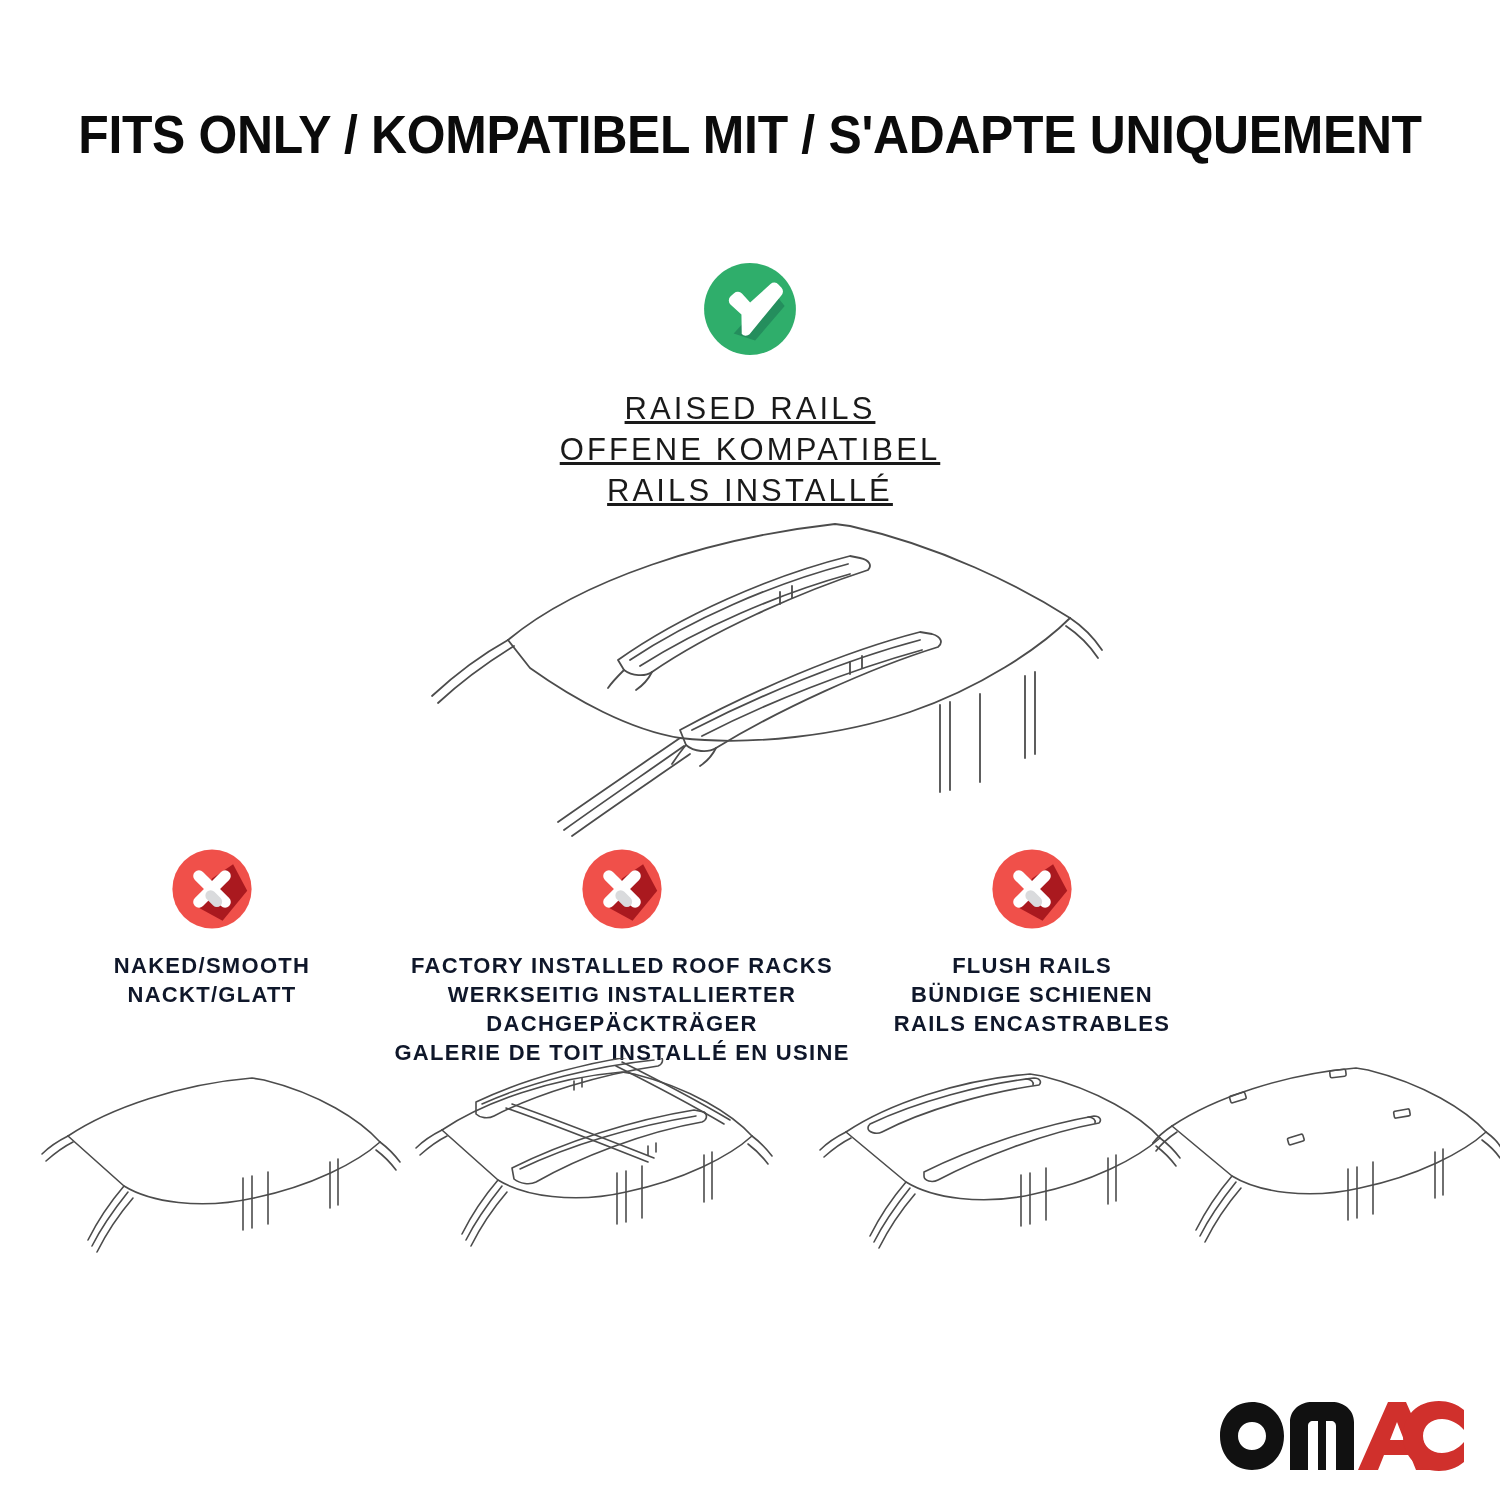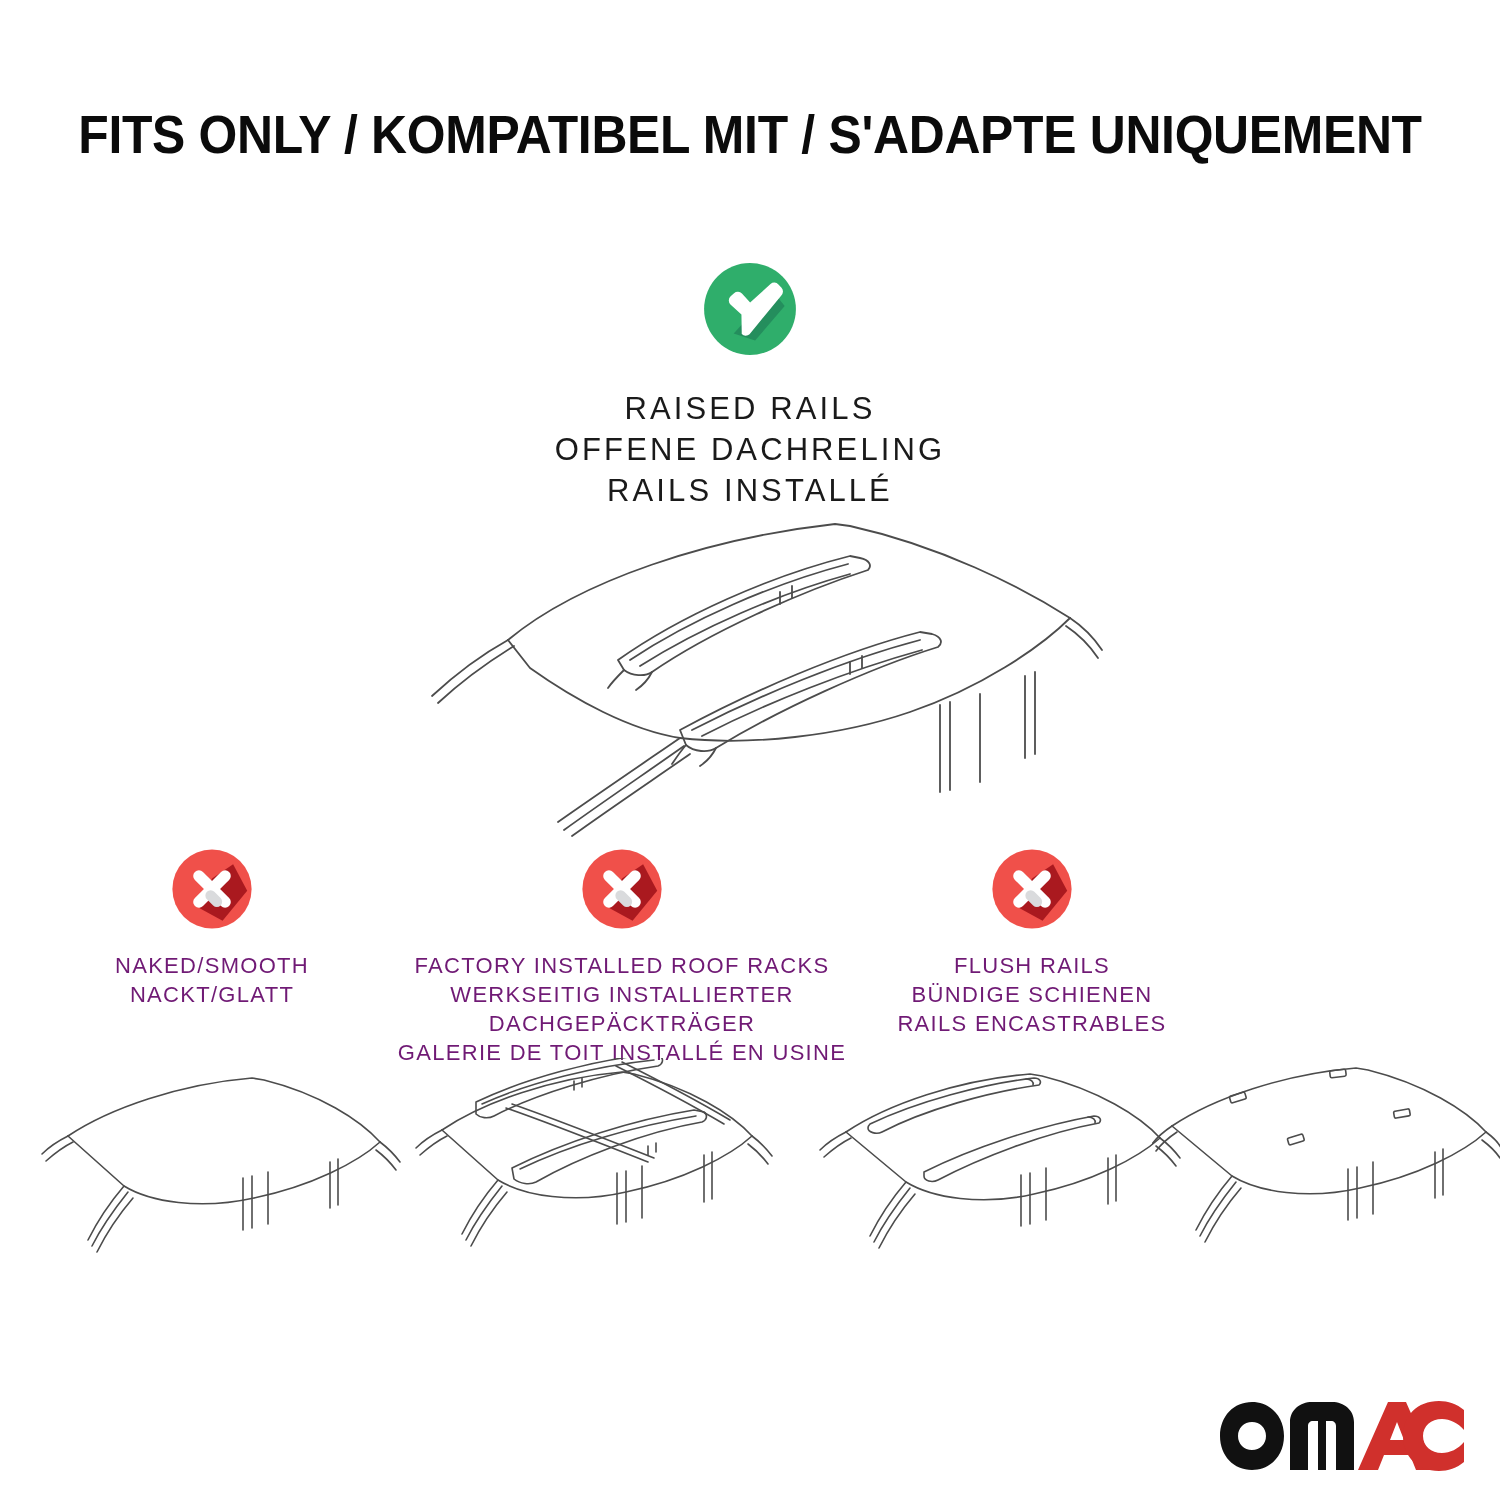--- a/index.html
+++ b/index.html
@@ -50,21 +50,21 @@
   .icon-badge svg { display: block; width: 102px; height: 102px; }
 
   .approved-labels {
     margin-top: 24px;
     font-size: 31px;
     line-height: 41px;
     letter-spacing: 3.1px;
     color: #1a1a1a;
     font-weight: 400;
   }
-  .approved-labels div { white-space: nowrap; }
+  .approved-labels div { white-space: nowrap; text-decoration: underline; }
 
   .hero-illustration {
     position: absolute;
     top: 500px;
     left: 380px;
     width: 740px;
     height: 340px;
   }
   .hero-illustration svg { display: block; width: 100%; height: 100%; }
 
@@ -82,22 +82,22 @@
     text-align: center;
   }
   .not-col .icon-badge { width: 88px; height: 88px; }
   .not-col .icon-badge svg { width: 88px; height: 88px; }
 
   .not-labels {
     margin-top: 14px;
     font-size: 22px;
     line-height: 29px;
     letter-spacing: 1.3px;
-    color: #701a75;
-    font-weight: 400;
+    color: #0f172a;
+    font-weight: 700;
   }
   .not-labels div { white-space: nowrap; }
 
   
   .col-0 { left: 32px;   width: 360px; }
   .col-1 { left: 392px;  width: 460px; }
   .col-2 { left: 862px;  width: 340px; }
   .col-3 { left: 1202px; width: 280px; }
 
   
@@ -132,21 +132,21 @@
   <span class="icon-badge">
     <svg viewBox="0 0 100 100" xmlns="http://www.w3.org/2000/svg">
       <circle cx="50" cy="50" r="45" fill="#2FAE6B"></circle>
       <path d="M45 62 L72 32 L84 47 L55 81 L34 74 Z" fill="#22885A" opacity="0.85"></path>
       <path d="M41.5 55.5 L30.5 45.5 a5.6 5.6 0 0 1 0.2 -8.1 l3.4 -3.1 a5.6 5.6 0 0 1 7.9 0.4 l8.2 9.0 l20.4 -18.6 a5.6 5.6 0 0 1 7.9 0.4 l3.1 3.4 a5.6 5.6 0 0 1 -0.4 7.9 L49.6 75.4 a5.6 5.6 0 0 1 -7.8 -0.2 Z" fill="#FFFFFF" transform="translate(-2,-5) scale(0.98) translate(3,6)"></path>
     </svg>
   </span>
 
   <div class="approved-labels">
     <div>RAISED RAILS</div>
-    <div>OFFENE DACHRELING</div>
+    <div>OFFENE KOMPATIBEL</div>
     <div>RAILS INSTALLÉ</div>
   </div>
 </div>
 
 <div class="hero-illustration">
   <svg viewBox="0 0 740 340" xmlns="http://www.w3.org/2000/svg" fill="none" stroke="#4C4C4C" stroke-width="1.8" stroke-linecap="round" stroke-linejoin="round">
 
     <path d="M128 140 C 200 80, 330 38, 455 24 L 470 26 C 560 46, 640 86, 690 118"></path>
     <path d="M690 118 C 660 148, 600 188, 530 212 C 460 236, 370 246, 300 238"></path>
     <path d="M300 238 C 250 230, 195 200, 150 168 L128 140"></path>

